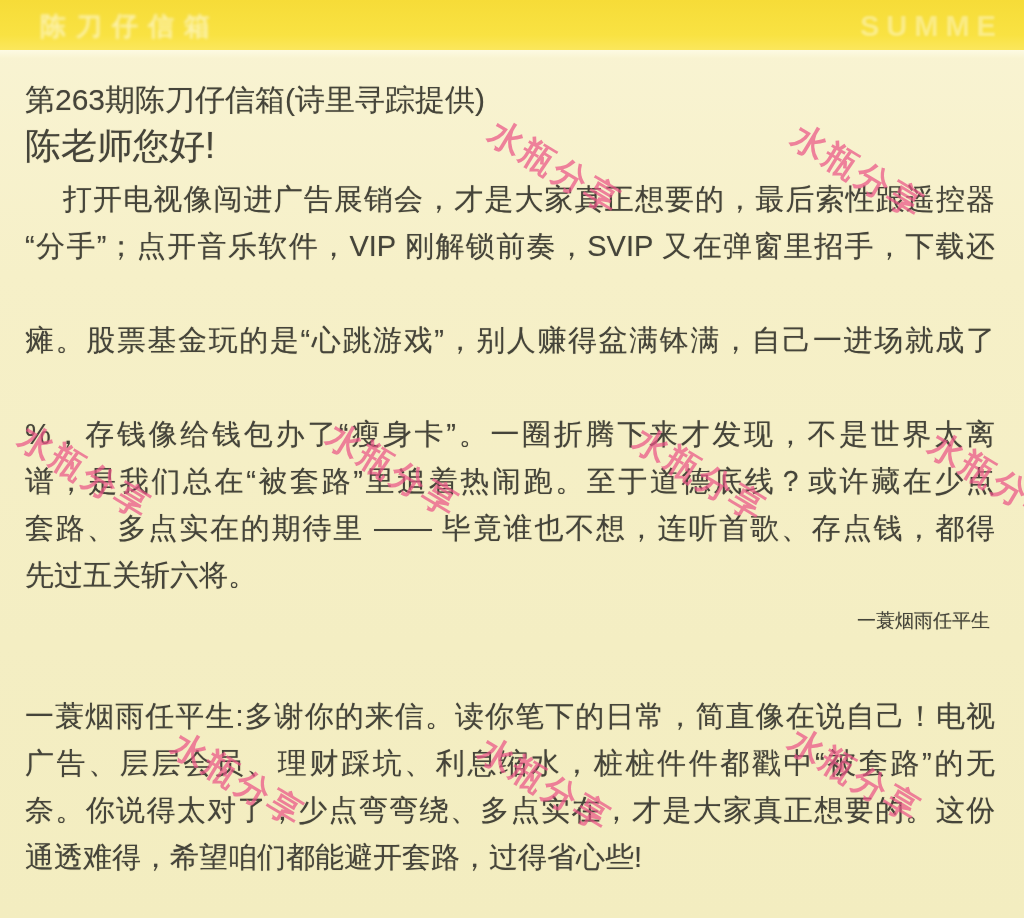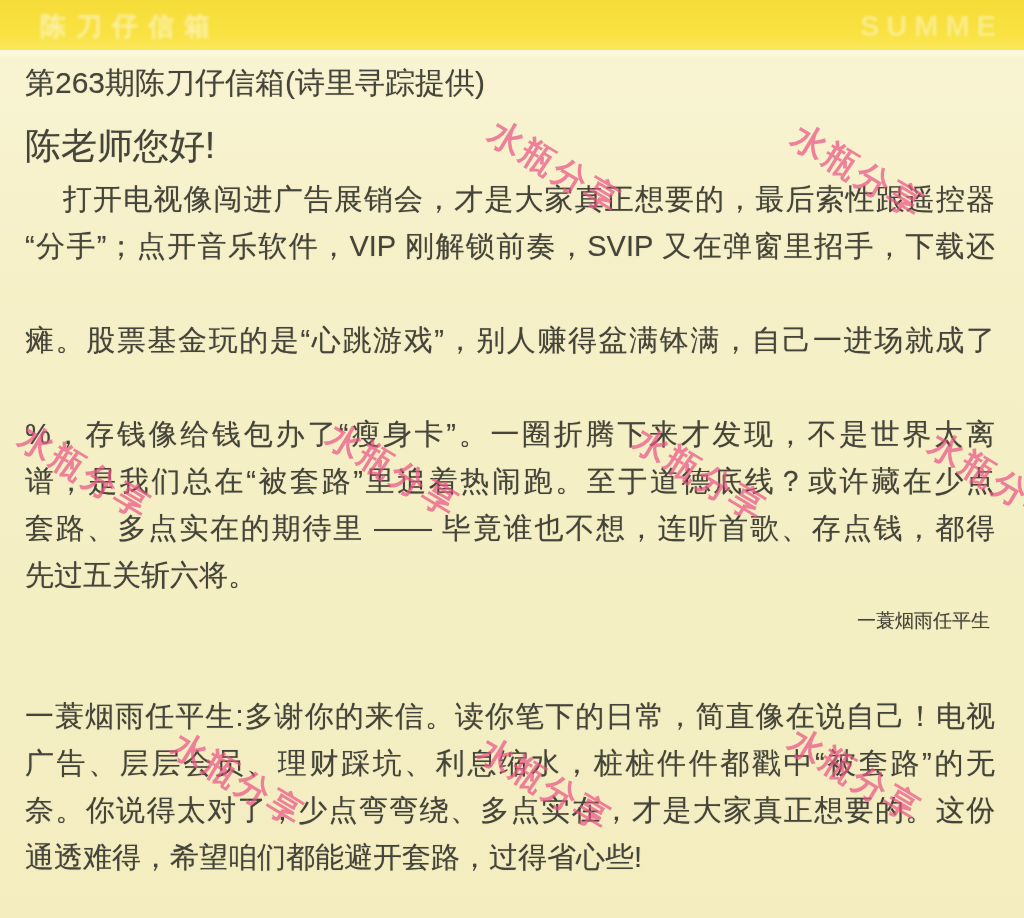--- a/index.html
+++ b/index.html
@@ -38,21 +38,21 @@
     color:rgba(255,255,255,0.38);
     filter:blur(1px);
   }
   
   .txt{
     position:absolute;
     color:#45443a;
     text-shadow:0 0 1px rgba(90,88,60,0.45);
   }
   #doc-title{
-    left:25px;top:63px;width:980px;
+    left:25px;top:80px;width:980px;
     font-size:30px;
   }
   #greeting{
     left:25px;top:122px;width:980px;
     font-size:36px;
   }
   .line{
     position:absolute;left:25px;width:970px;height:47px;
     font-size:29px;line-height:47px;
     white-space:nowrap;

